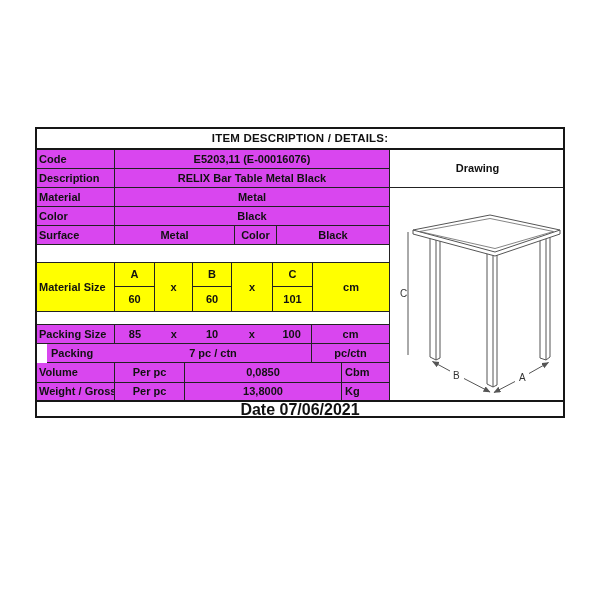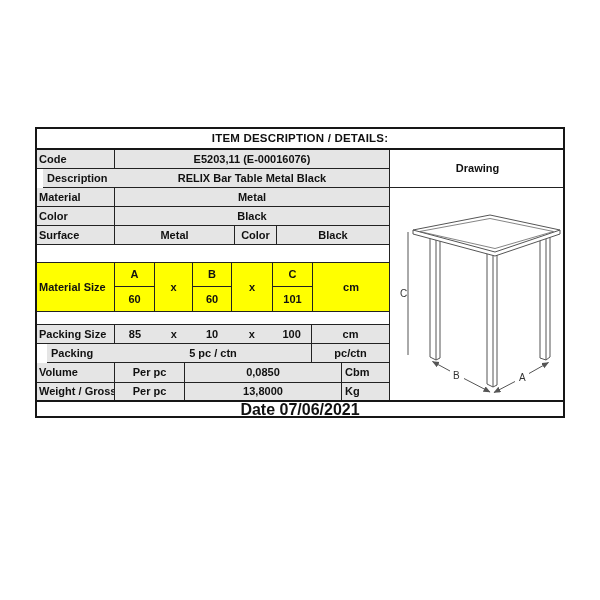--- a/index.html
+++ b/index.html
@@ -15,21 +15,21 @@
     position:absolute;box-sizing:border-box;
     font-size:11px;font-weight:bold;line-height:1;
     display:flex;align-items:center;justify-content:center;
     white-space:nowrap;overflow:hidden;
   }
   .cell.label{justify-content:flex-start;padding-left:4px;}
   .cell.unit-left{justify-content:flex-start;padding-left:3px;}
   .br{border-right:1px solid #222;}
   .bb{border-bottom:1px solid #222;}
   .bt{border-top:1px solid #222;}
-  .grey{background:#e5e5e5;}
+  .grey{background:#d946ef;}
   .yellow{background:#ffff00;}
   .title-row{
     position:absolute;left:0;top:0;width:530px;height:23px;box-sizing:border-box;
     border-bottom:2px solid #161616;display:flex;align-items:center;justify-content:center;
     font-size:11.5px;font-weight:bold;letter-spacing:.2px;
   }
   .date-row{
     position:absolute;left:0;top:273px;width:530px;height:18px;box-sizing:border-box;
     border-top:2px solid #161616;display:flex;align-items:center;justify-content:center;
     font-size:16px;font-weight:bold;
@@ -44,21 +44,21 @@
 <body>
 
 <div class="sheet">
   <div class="doc-table">
 
     <div class="title-row">ITEM DESCRIPTION / DETAILS:</div>
 
     <div class="cell label grey br bb" style="left:0;top:23px;width:80px;height:19px;">Code</div>
     <div class="cell grey br bb" style="left:80px;top:23px;width:275px;height:19px;">E5203,11 (E-00016076)</div>
 
-    <div class="cell label grey br bb" style="left:0;top:42px;width:80px;height:19px;margin-left:8px;">Description</div>
+    <div class="cell label grey br bb" style="left:0;top:42px;width:80px;height:19px;">Description</div>
     <div class="cell grey br bb" style="left:80px;top:42px;width:275px;height:19px;text-align:center;">RELIX Bar Table Metal Black</div>
 
     <div class="cell label grey br bb" style="left:0;top:61px;width:80px;height:19px;">Material</div>
     <div class="cell grey br bb" style="left:80px;top:61px;width:275px;height:19px;">Metal</div>
 
     <div class="cell label grey br bb" style="left:0;top:80px;width:80px;height:19px;">Color</div>
     <div class="cell grey br bb" style="left:80px;top:80px;width:275px;height:19px;">Black</div>
 
     <div class="cell label grey br bb" style="left:0;top:99px;width:80px;height:19px;">Surface</div>
     <div class="cell grey br bb" style="left:80px;top:99px;width:120px;height:19px;">Metal</div>
@@ -86,21 +86,21 @@
         <span style="width:40px;">85</span>
         <span style="width:38px;">x</span>
         <span style="width:39px;">10</span>
         <span style="width:41px;">x</span>
         <span style="width:39px;text-align:center;">100</span>
       </div>
     </div>
     <div class="cell grey bt br bb" style="left:277px;top:197px;width:78px;height:20px;">cm</div>
 
     <div class="cell label grey br bb" style="left:12px;top:217px;width:80px;height:19px;">Packing</div>
-    <div class="cell grey br bb" style="left:80px;top:217px;width:197px;height:19px;">5 pc / ctn</div>
+    <div class="cell grey br bb" style="left:80px;top:217px;width:197px;height:19px;">7 pc / ctn</div>
     <div class="cell label grey br bb" style="left:0;top:236px;width:80px;height:20px;">Volume</div>
 
     <div class="cell grey br bb" style="left:277px;top:217px;width:78px;height:19px;">pc/ctn</div>
     <div class="cell grey br bb" style="left:80px;top:236px;width:70px;height:20px;">Per pc</div>
     <div class="cell grey br bb" style="left:150px;top:236px;width:157px;height:20px;">0,0850</div>
     <div class="cell unit-left grey br bb" style="left:307px;top:236px;width:48px;height:20px;">Cbm</div>
 
     <div class="cell label grey br" style="left:0;top:256px;width:80px;height:17px;">Weight / Gross</div>
     <div class="cell grey br" style="left:80px;top:256px;width:70px;height:17px;">Per pc</div>
     <div class="cell grey br" style="left:150px;top:256px;width:157px;height:17px;">13,8000</div>

